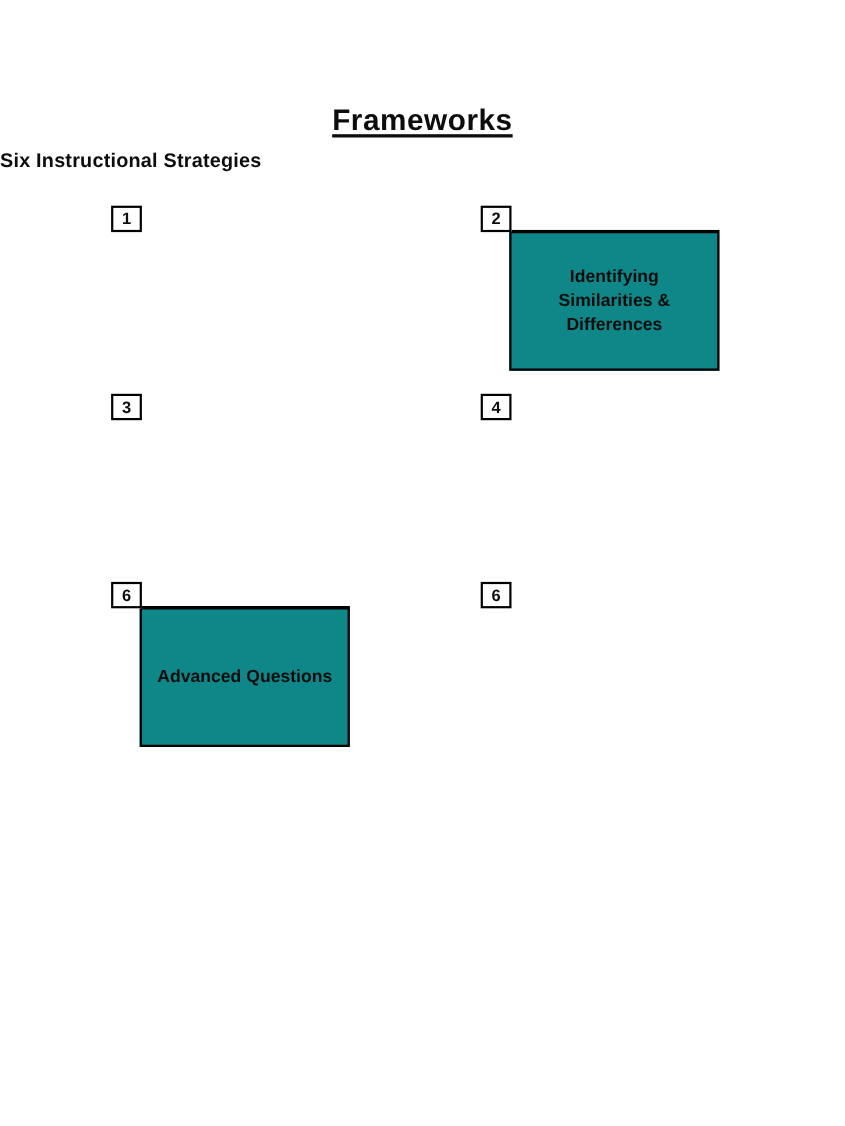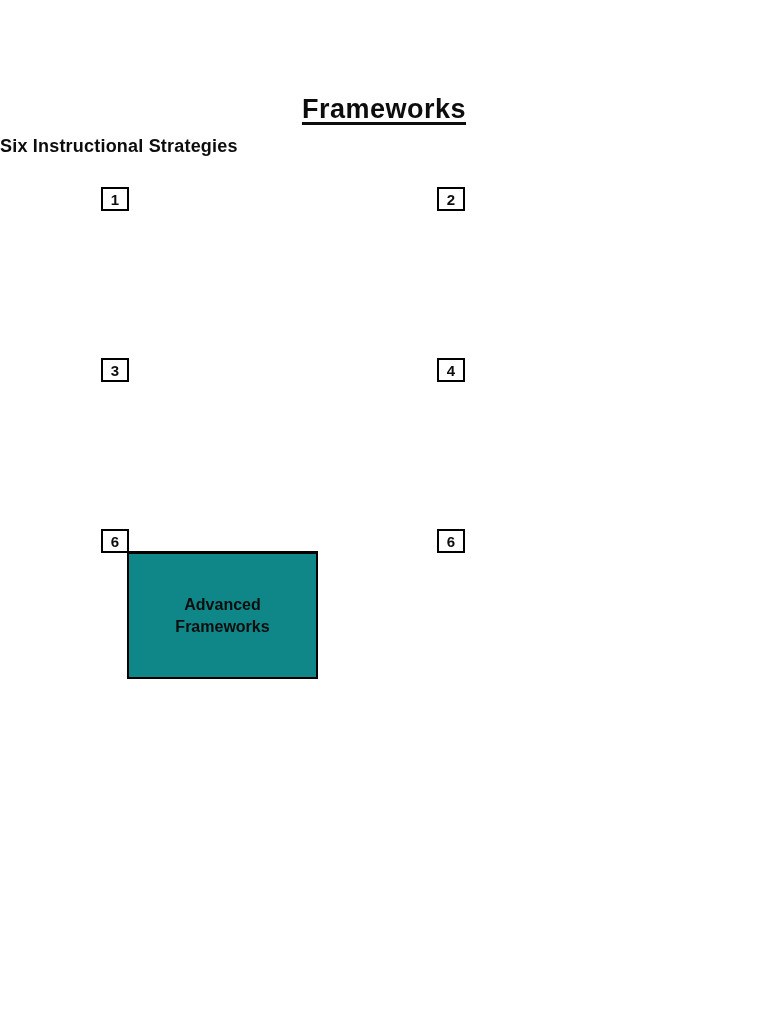--- a/index.html
+++ b/index.html
@@ -114,34 +114,39 @@
   <div class="page-subtitle">Six Instructional Strategies</div>
 
   <div class="strategy-grid">
 
     <div class="strategy-cell">
       <div class="strategy-number-badge">1</div>
     </div>
 
     <div class="strategy-cell">
       <div class="strategy-number-badge">2</div>
+      <div class="strategy-box">
+        <div class="strategy-box-label">Identifying
+Similarities &amp;
+Differences</div>
+      </div>
     </div>
 
     <div class="strategy-cell">
       <div class="strategy-number-badge">3</div>
     </div>
 
     <div class="strategy-cell">
       <div class="strategy-number-badge">4</div>
     </div>
 
     <div class="strategy-cell">
       <div class="strategy-number-badge">6</div>
       <div class="strategy-box">
-        <div class="strategy-box-label">Advanced Frameworks</div>
+        <div class="strategy-box-label">Advanced Questions</div>
       </div>
     </div>
 
     <div class="strategy-cell">
       <div class="strategy-number-badge">6</div>
     </div>
 
   </div>
 </div>
 

